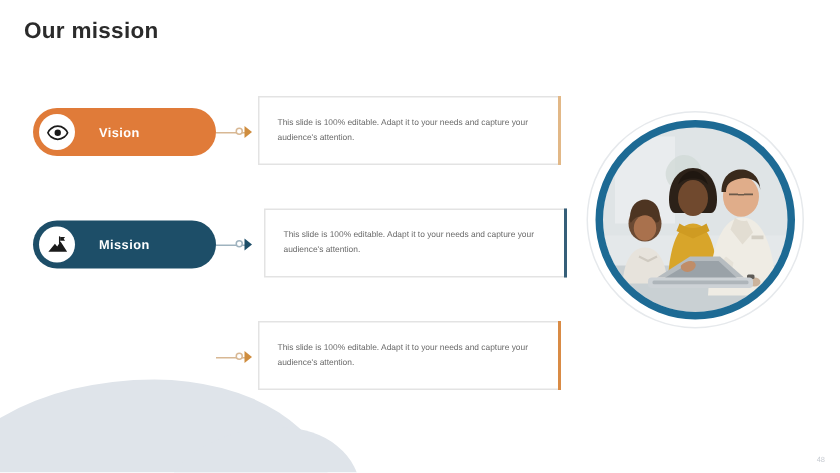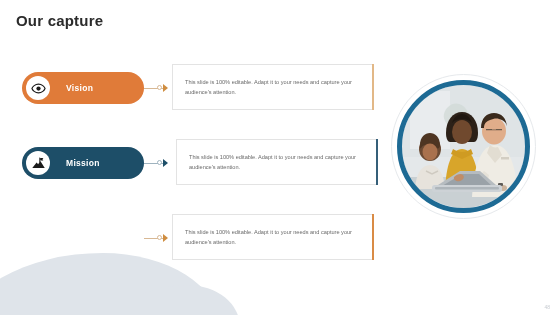--- a/index.html
+++ b/index.html
@@ -228,21 +228,21 @@
   }
 </style>
 </head>
 <body>
 
 <div class="slide">
 
   <div class="blob"></div>
   <div class="blob2"></div>
 
-  <div class="title">Our capture</div>
+  <div class="title">Our mission</div>
 
   <div class="row row-2">
     <div class="pill pill-blue">
       <div class="pill-icon">
         <svg width="15" height="15" viewBox="0 0 24 24" aria-hidden="true">
           <path d="M2 19h20L15 8l-3.6 5.2L9 10.5 2 19z" fill="#1b1b1b"></path>
           <rect x="13.3" y="2.5" width="1.3" height="8" fill="#1b1b1b"></rect>
           <path d="M14.6 3.1h5.2l-1.5 2 1.5 2h-5.2z" fill="#1b1b1b"></path>
         </svg>
       </div>

